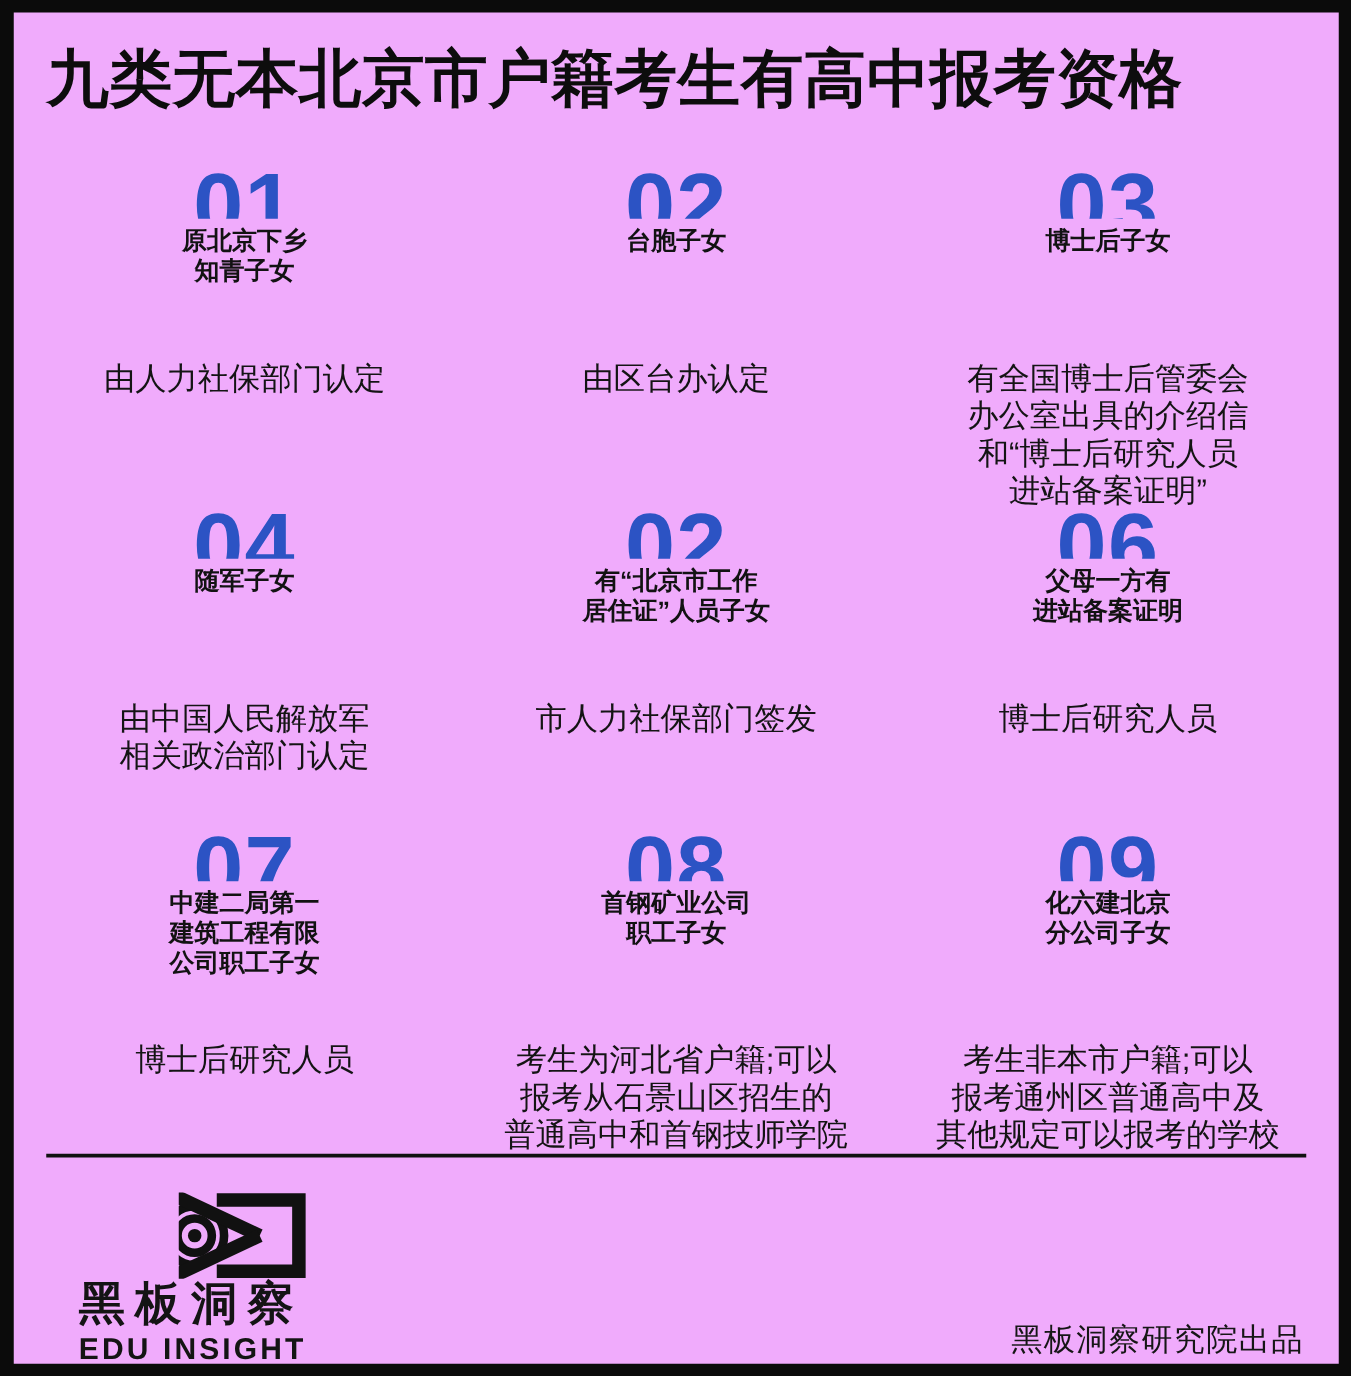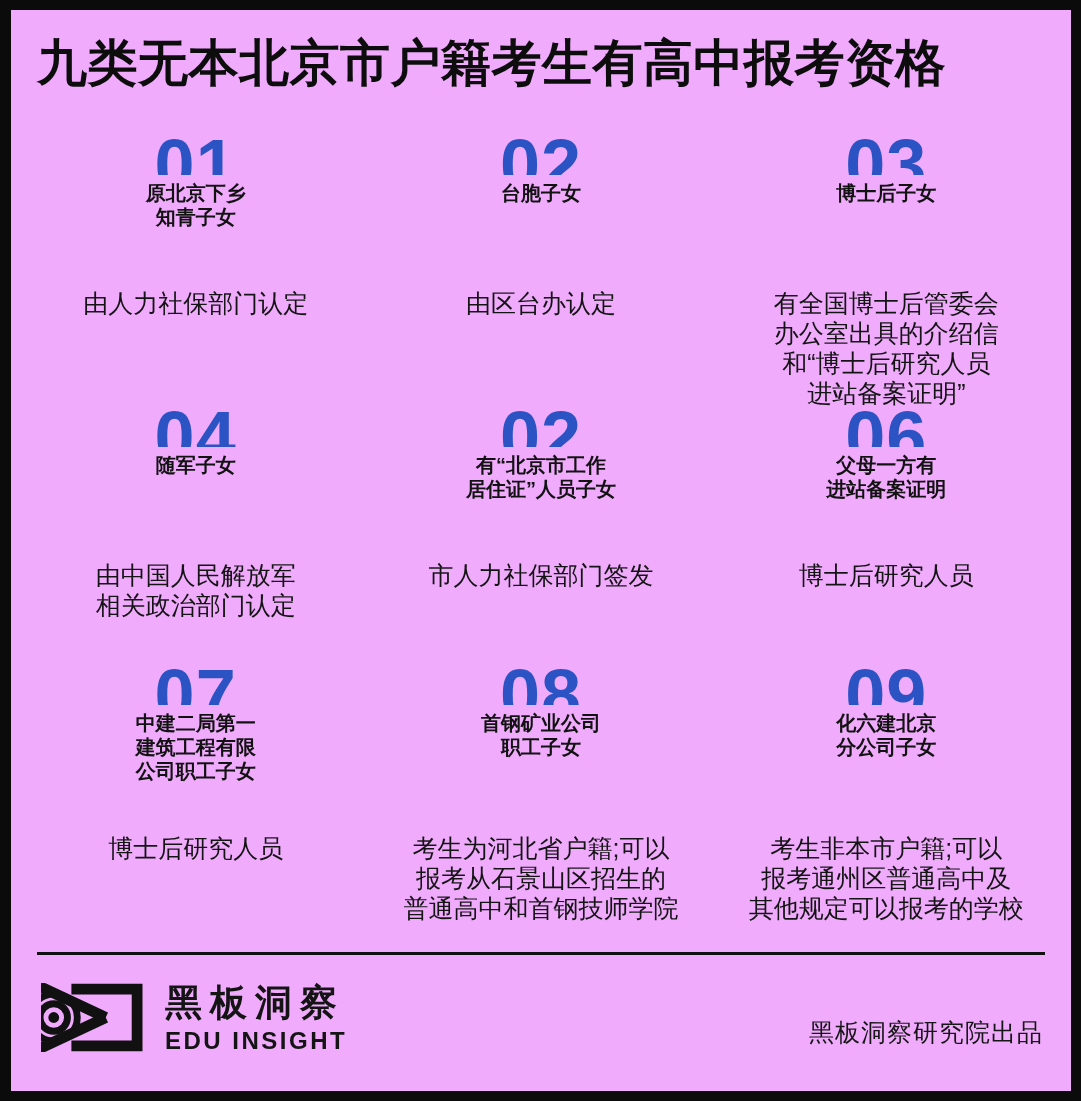--- a/index.html
+++ b/index.html
@@ -70,21 +70,21 @@
 
   .footer { margin-top: auto; }
   .divider { height: 3px; background: #111111; margin: 0 26px; }
 
   .footer-row {
     margin: 28px 28px 36px 30px;
     display: flex;
     justify-content: space-between;
     align-items: stretch;
   }
-  .brand { display: flex; align-items: flex-start; }
+  .brand { display: flex; align-items: flex-end; flex-direction: column; }
   .logo-svg { width: 102px; height: 69px; display: block; }
   .brand-text { margin-left: 22px; }
   .brand-cn {
     font-size: 37px; font-weight: 700; color: #141414;
     letter-spacing: 8px; line-height: 1.1; white-space: nowrap;
   }
   .brand-en {
     font-size: 24px; font-weight: 700; color: #141414;
     letter-spacing: 2.5px; margin-top: 3px; white-space: nowrap;
   }

